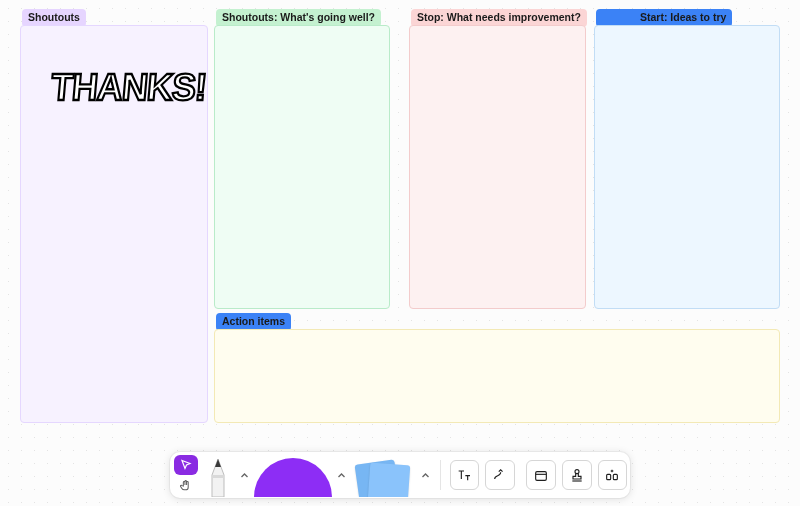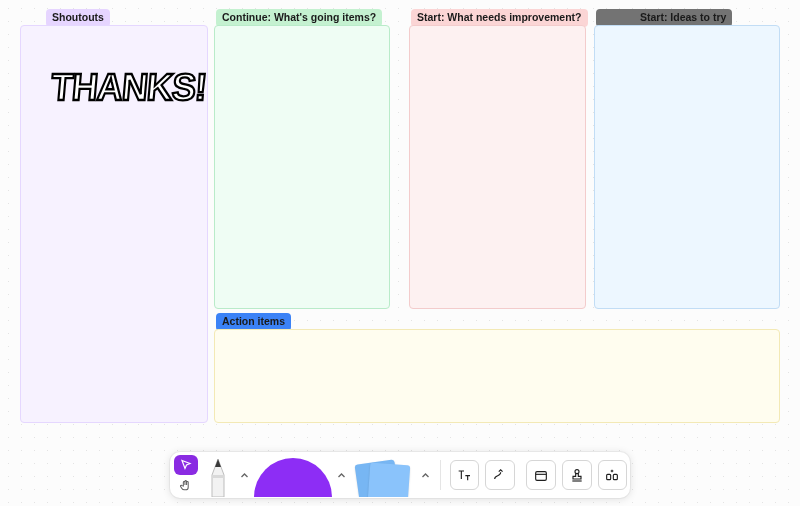--- a/index.html
+++ b/index.html
@@ -28,21 +28,21 @@
   .panel {
     position: absolute;
     border-radius: 4px;
   }
   .panel-shoutouts {
     left: 20px; top: 25px; width: 188px; height: 398px;
     background: #f7f2ff;
     border: 1px solid #e5d7ff;
   }
   .label-shoutouts {
-    left: 22px; top: 9px; background: #e6d5ff; margin-left: 24px;
+    left: 22px; top: 9px; background: #e6d5ff;
   }
   .panel-continue {
     left: 214px; top: 25px; width: 176px; height: 284px;
     background: #effdf4;
     border: 1px solid #b9ebc9;
   }
   .label-continue {
     left: 216px; top: 9px; background: #c4f1d0;
   }
   .panel-stop {
@@ -52,21 +52,21 @@
   }
   .label-stop {
     left: 411px; top: 9px; background: #fbd5d5;
   }
   .panel-start {
     left: 594px; top: 25px; width: 186px; height: 284px;
     background: #edf7ff;
     border: 1px solid #c2ddf5;
   }
   .label-start {
-    left: 596px; top: 9px; background: #737373; padding-left: 44px;
+    left: 596px; top: 9px; background: #3b82f6; padding-left: 44px;
   }
   .panel-action {
     left: 214px; top: 329px; width: 566px; height: 94px;
     background: #fffdef;
     border: 1px solid #f3e9b5;
   }
   .label-action {
     left: 216px; top: 313px; background: #3b82f6;
   }
 
@@ -156,22 +156,22 @@
     margin: 0 3px;
     display:flex;align-items:center;justify-content:center;
     color:#1f1f1f;
     background:#fff;
   }
 </style>
 </head>
 <body>
 
 <div class="section-label label-shoutouts">Shoutouts</div>
-<div class="section-label label-continue">Continue: What's going items?</div>
-<div class="section-label label-stop">Start: What needs improvement?</div>
+<div class="section-label label-continue">Shoutouts: What's going well?</div>
+<div class="section-label label-stop">Stop: What needs improvement?</div>
 <div class="section-label label-start">Start: Ideas to try</div>
 <div class="section-label label-action">Action items</div>
 
 <div class="panel panel-shoutouts">
   <div class="thanks">THANKS!</div>
 </div>
 <div class="panel panel-continue"></div>
 <div class="panel panel-stop"></div>
 <div class="panel panel-start"></div>
 <div class="panel panel-action"></div>

